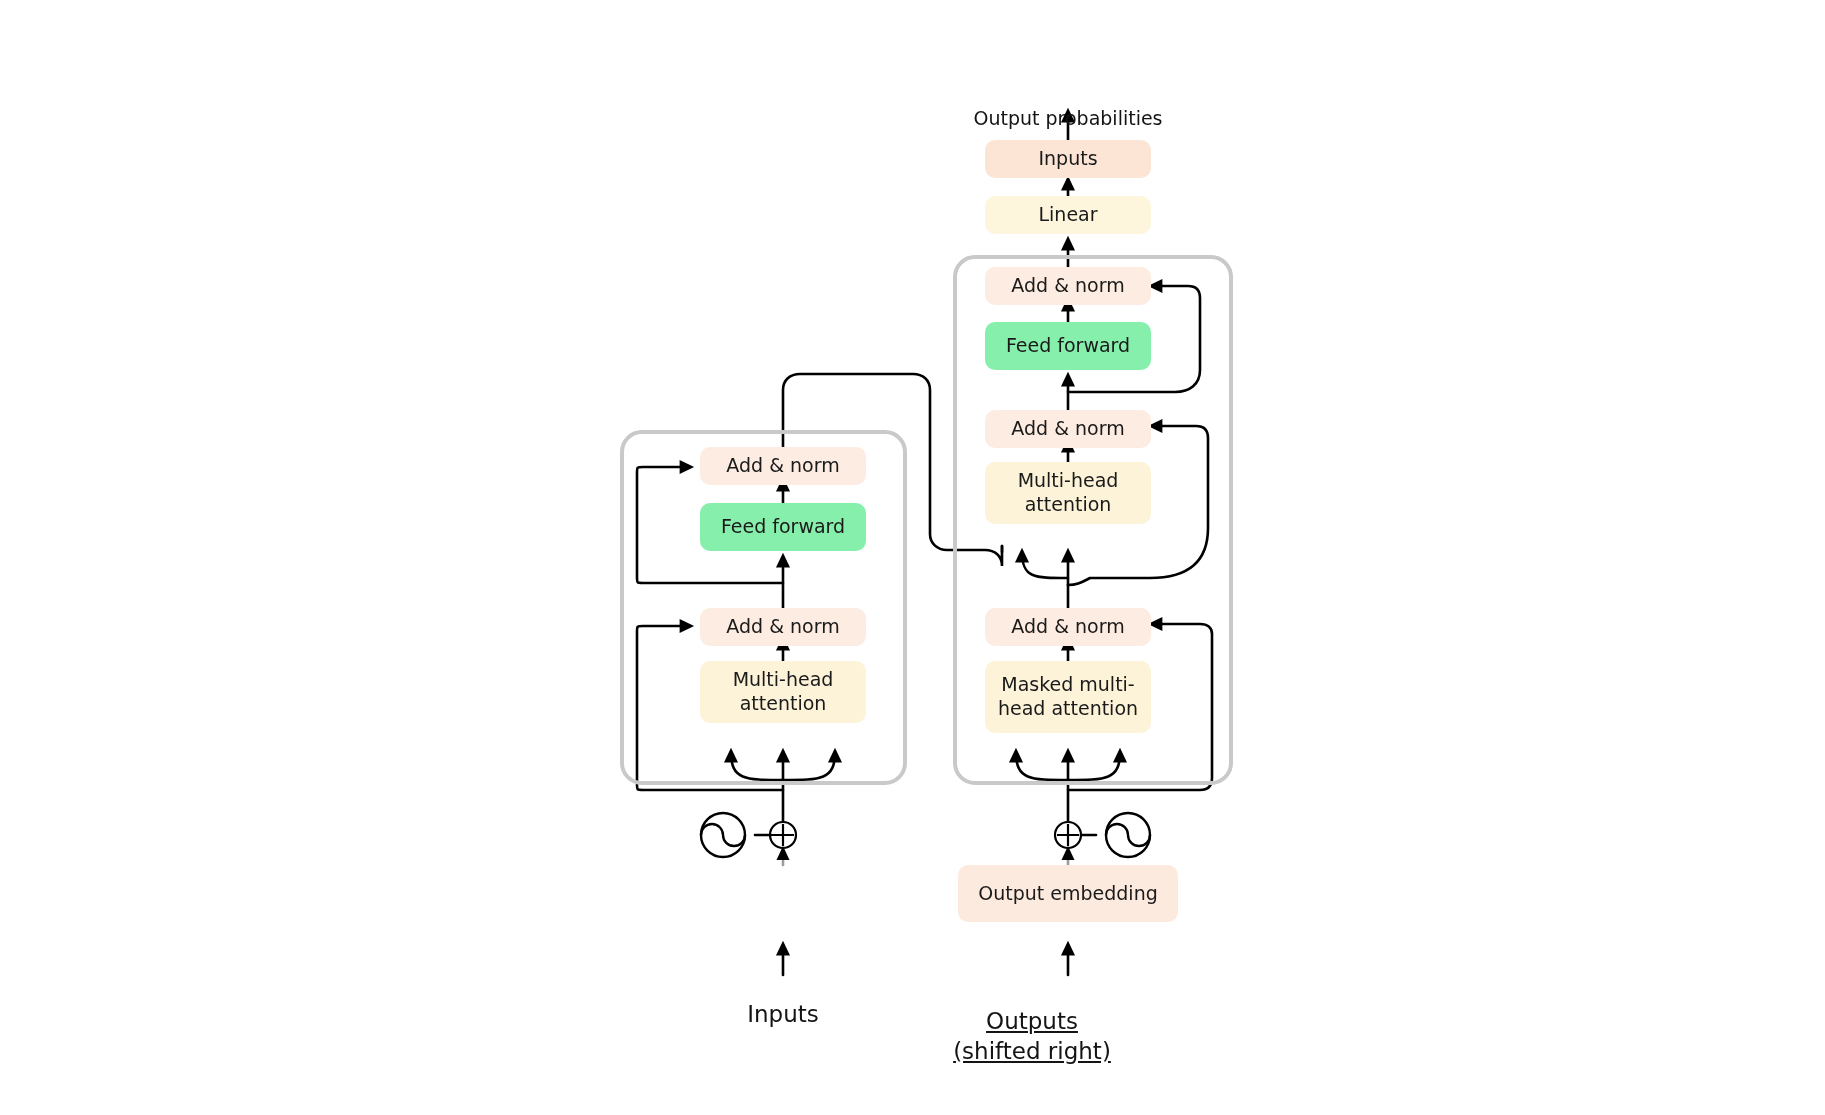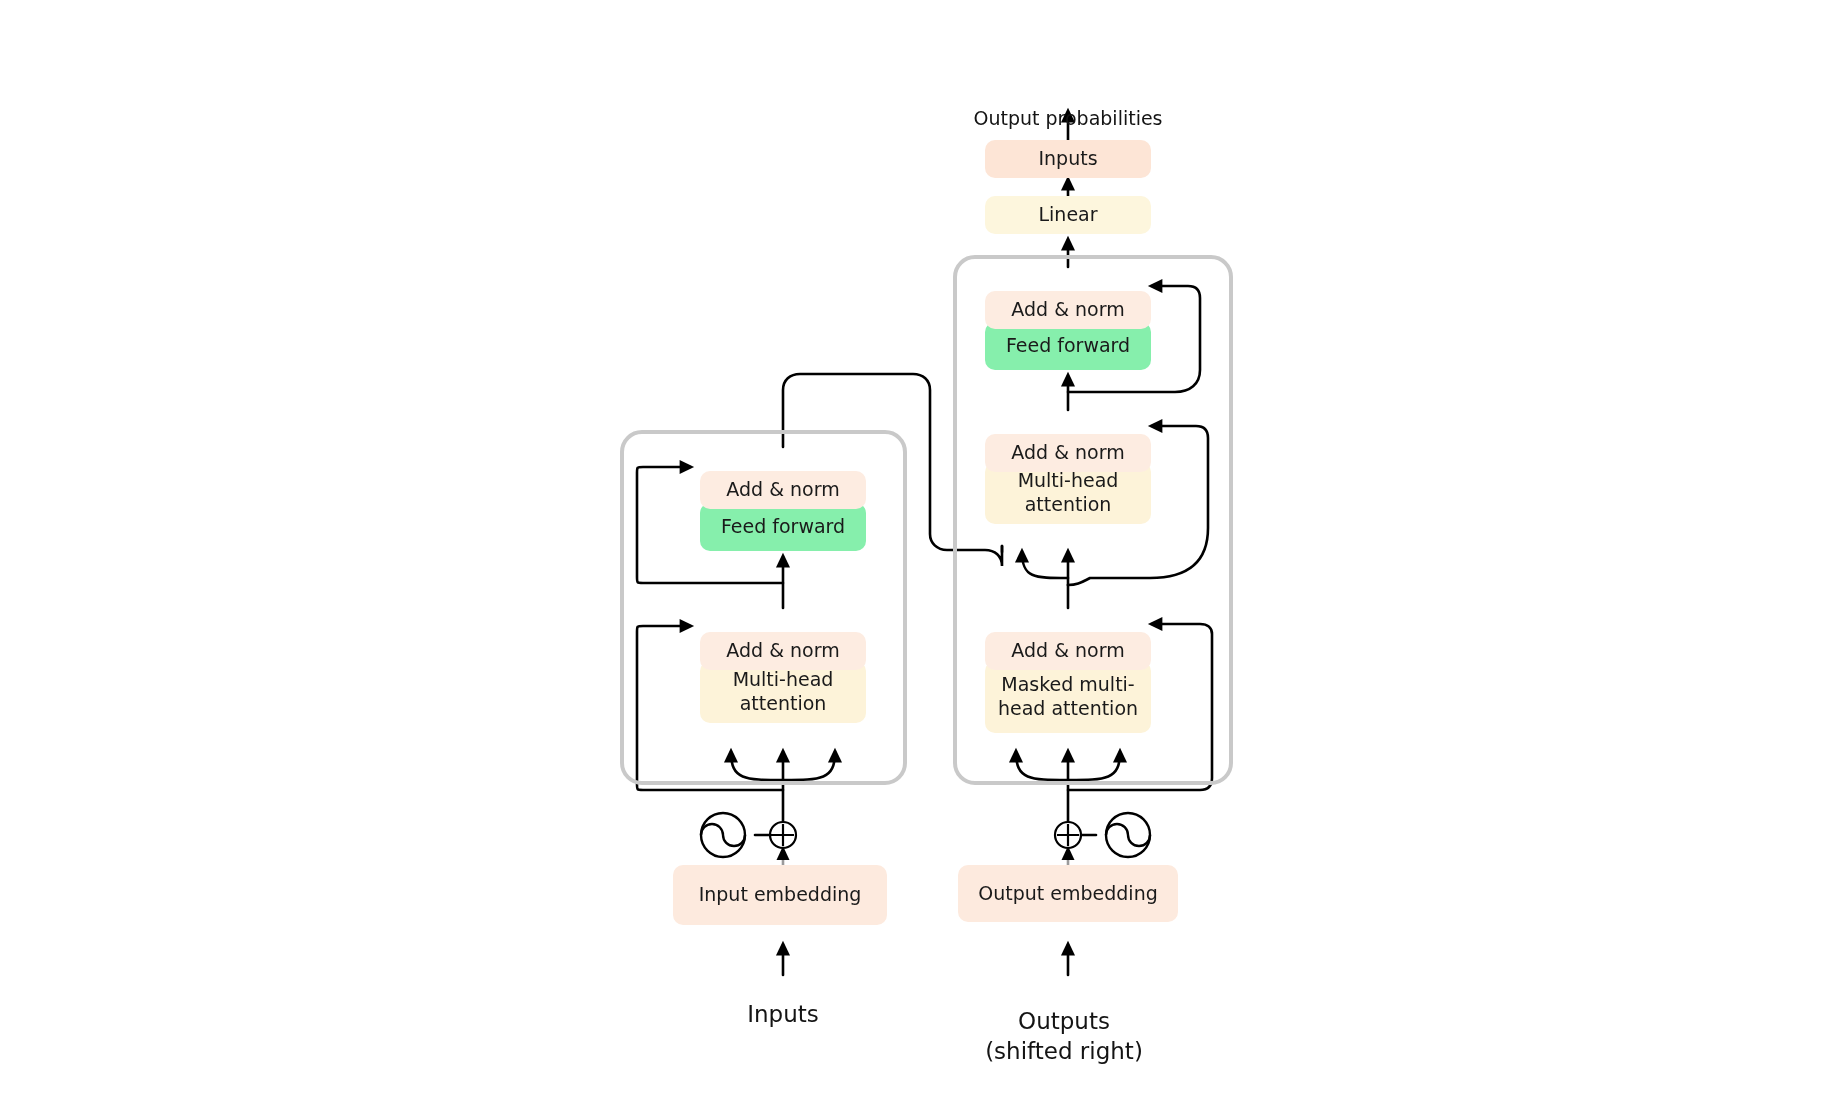--- a/index.html
+++ b/index.html
@@ -25,21 +25,20 @@
     align-items: center;
     justify-content: center;
     text-align: center;
     font-size: 19px;
     color: #1a1a1a;
     line-height: 1.25;
     white-space: pre-line;
   }
   .addnorm {
     background: #fdece1;
-    margin-top: 24px;
   }
   .feedforward {
     background: #86efac;
   }
   .attention {
     background: #fdf3d9;
   }
   .embedding {
     background: #fdeade;
   }
@@ -182,21 +181,20 @@
 
   <div class="box attention" style="left:700px; top:661px; width:166px; height:62px;">Multi-head
 attention</div>
 
   <div class="box addnorm" style="left:700px; top:608px; width:166px; height:38px;">Add &amp; norm</div>
 
   <div class="box feedforward" style="left:700px; top:503px; width:166px; height:48px;">Feed forward</div>
 
   <div class="box addnorm" style="left:700px; top:447px; width:166px; height:38px;">Add &amp; norm</div>
 
-  <div class="box embedding" style="left:673px; top:865px; width:214px; height:60px;">Input embedding</div>
 
   <div class="label big" style="left:683px; top:978px; width:200px;">Inputs</div>
 
   <div class="box attention" style="left:985px; top:661px; width:166px; height:72px;">Masked multi-
 head attention</div>
 
   <div class="box addnorm" style="left:985px; top:608px; width:166px; height:38px;">Add &amp; norm</div>
 
   <div class="box attention" style="left:985px; top:462px; width:166px; height:62px;">Multi-head
 attention</div>
@@ -206,18 +204,18 @@
   <div class="box feedforward" style="left:985px; top:322px; width:166px; height:48px;">Feed forward</div>
 
   <div class="box addnorm" style="left:985px; top:267px; width:166px; height:38px;">Add &amp; norm</div>
 
   <div class="box linear" style="left:985px; top:196px; width:166px; height:38px;">Linear</div>
 
   <div class="box softmax" style="left:985px; top:140px; width:166px; height:38px;">Inputs</div>
 
   <div class="box embedding" style="left:958px; top:865px; width:220px; height:57px;">Output embedding</div>
 
-  <div class="label big" style="left:964px; top:985px; width:200px;">Outputs
+  <div class="label big" style="left:932px; top:985px; width:200px;text-decoration:underline;">Outputs
 (shifted right)</div>
 
   <div class="label" style="left:948px; top:84px; width:240px;">Output probabilities</div>
 
 </div>
 
 </body></html>

